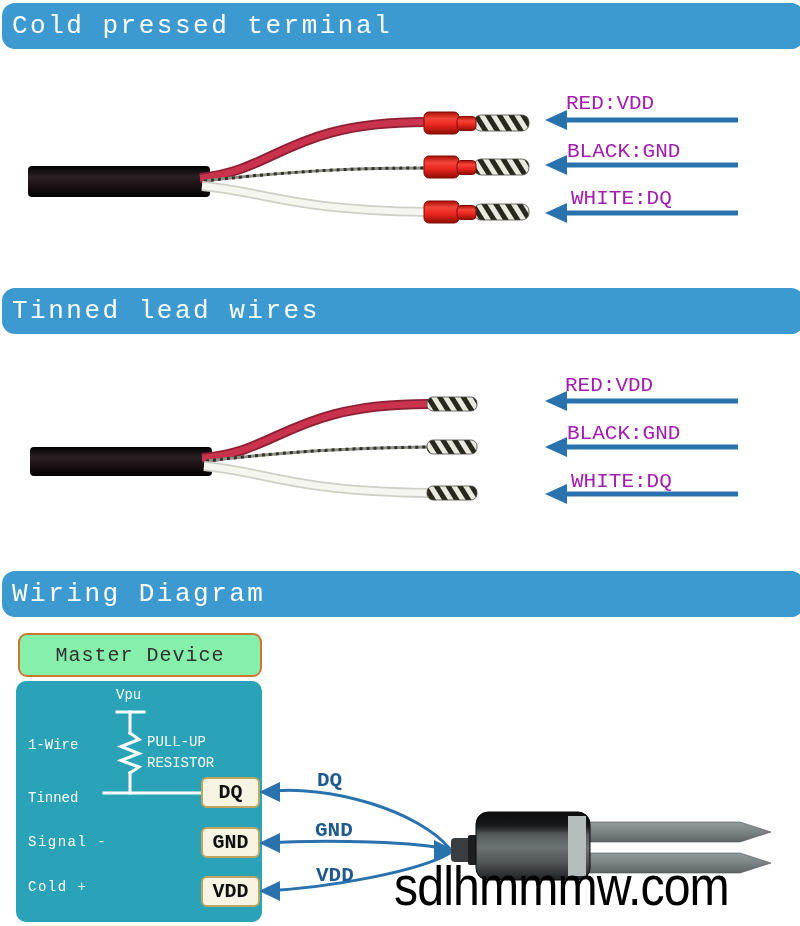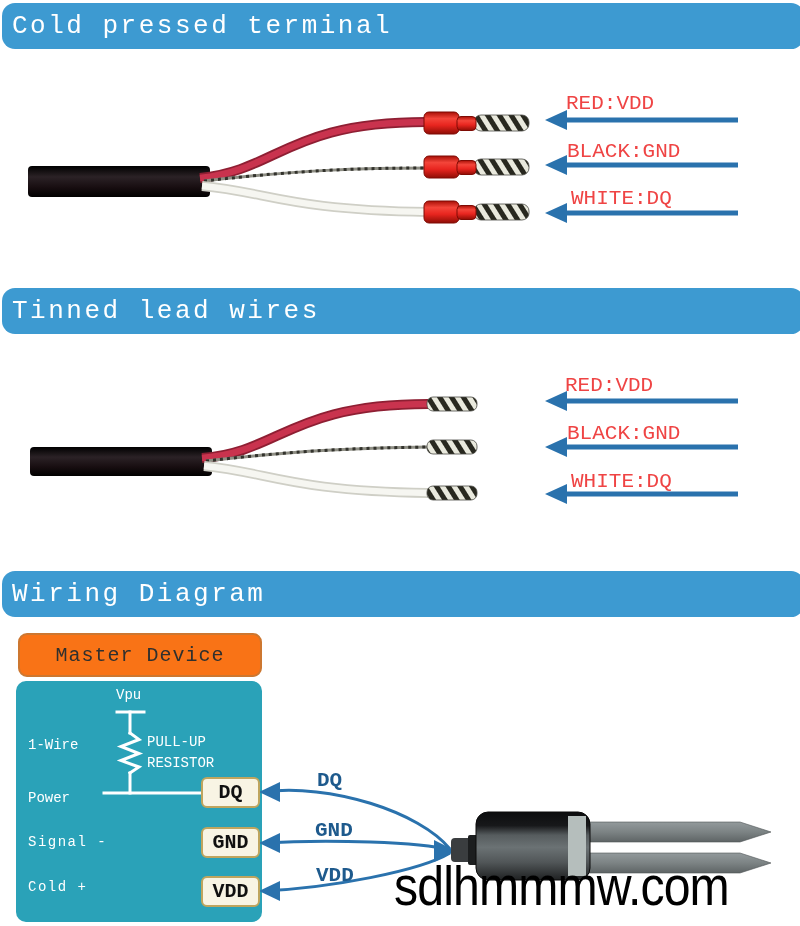--- a/index.html
+++ b/index.html
@@ -1,22 +1,22 @@
 <!DOCTYPE html>
 <html><head>
 <meta charset="utf-8">
 <style>
   html,body{margin:0;padding:0;background:#fff;}
   .canvas{position:relative;width:800px;height:926px;background:#ffffff;overflow:hidden;
           font-family:"Liberation Mono","DejaVu Sans Mono",monospace;}
   .gfx{position:absolute;left:0;top:0;z-index:2;}
   .banner{position:absolute;left:2px;width:792px;height:46px;background:#3d9ad1;border-radius:13px;
           color:#fff;font-size:26px;letter-spacing:2.5px;line-height:47px;padding-left:10px;z-index:3;}
-  .wire-label{position:absolute;z-index:3;color:#ef4444;font-size:21px;line-height:1;white-space:pre;}
-  .orange-box{position:absolute;left:18px;top:633px;width:240px;height:40px;background:#f97316;
+  .wire-label{position:absolute;z-index:3;color:#a21caf;font-size:21px;line-height:1;white-space:pre;}
+  .orange-box{position:absolute;left:18px;top:633px;width:240px;height:40px;background:#86efac;
           border:2px solid #cd7730;border-radius:9px;z-index:1;
           display:flex;align-items:center;justify-content:center;
           color:#30302e;font-size:20px;letter-spacing:1px;}
   .teal-box{position:absolute;left:16px;top:681px;width:246px;height:241px;background:#2aa2b8;
           border-radius:10px;z-index:1;}
   .wlbl{position:absolute;z-index:3;color:#ffffff;font-size:14px;line-height:1;white-space:pre;}
   .pin{position:absolute;left:201px;width:59px;height:31px;box-sizing:border-box;background:#f8f4e4;
        border:2px solid #bfa55e;border-radius:6px;z-index:3;display:flex;align-items:center;
        justify-content:center;color:#101010;font-size:20px;font-weight:bold;}
   .bus-label{position:absolute;z-index:3;color:#1e5a8d;font-size:21px;font-weight:bold;line-height:1;}
@@ -179,21 +179,21 @@
 
   <div class="orange-box">
     <span>Master Device</span>
   </div>
   <div class="teal-box"></div>
 
   <div class="wlbl" style="left:116px;top:688px">Vpu</div>
   <div class="wlbl" style="left:147px;top:735px">PULL-UP</div>
   <div class="wlbl" style="left:147px;top:756px">RESISTOR</div>
   <div class="wlbl" style="left:28px;top:738px">1-Wire</div>
-  <div class="wlbl" style="left:28px;top:791px">Power</div>
+  <div class="wlbl" style="left:28px;top:791px">Tinned</div>
   <div class="wlbl" style="left:28px;top:835px;letter-spacing:1.5px">Signal -</div>
   <div class="wlbl" style="left:28px;top:880px;letter-spacing:1.5px">Cold +</div>
 
   <div class="pin" style="top:777px">DQ</div>
   <div class="pin" style="top:827px">GND</div>
   <div class="pin" style="top:876px">VDD</div>
 
   <div class="bus-label" style="left:317px;top:770px">DQ</div>
   <div class="bus-label" style="left:315px;top:820px">GND</div>
   <div class="bus-label" style="left:316px;top:865px">VDD</div>

